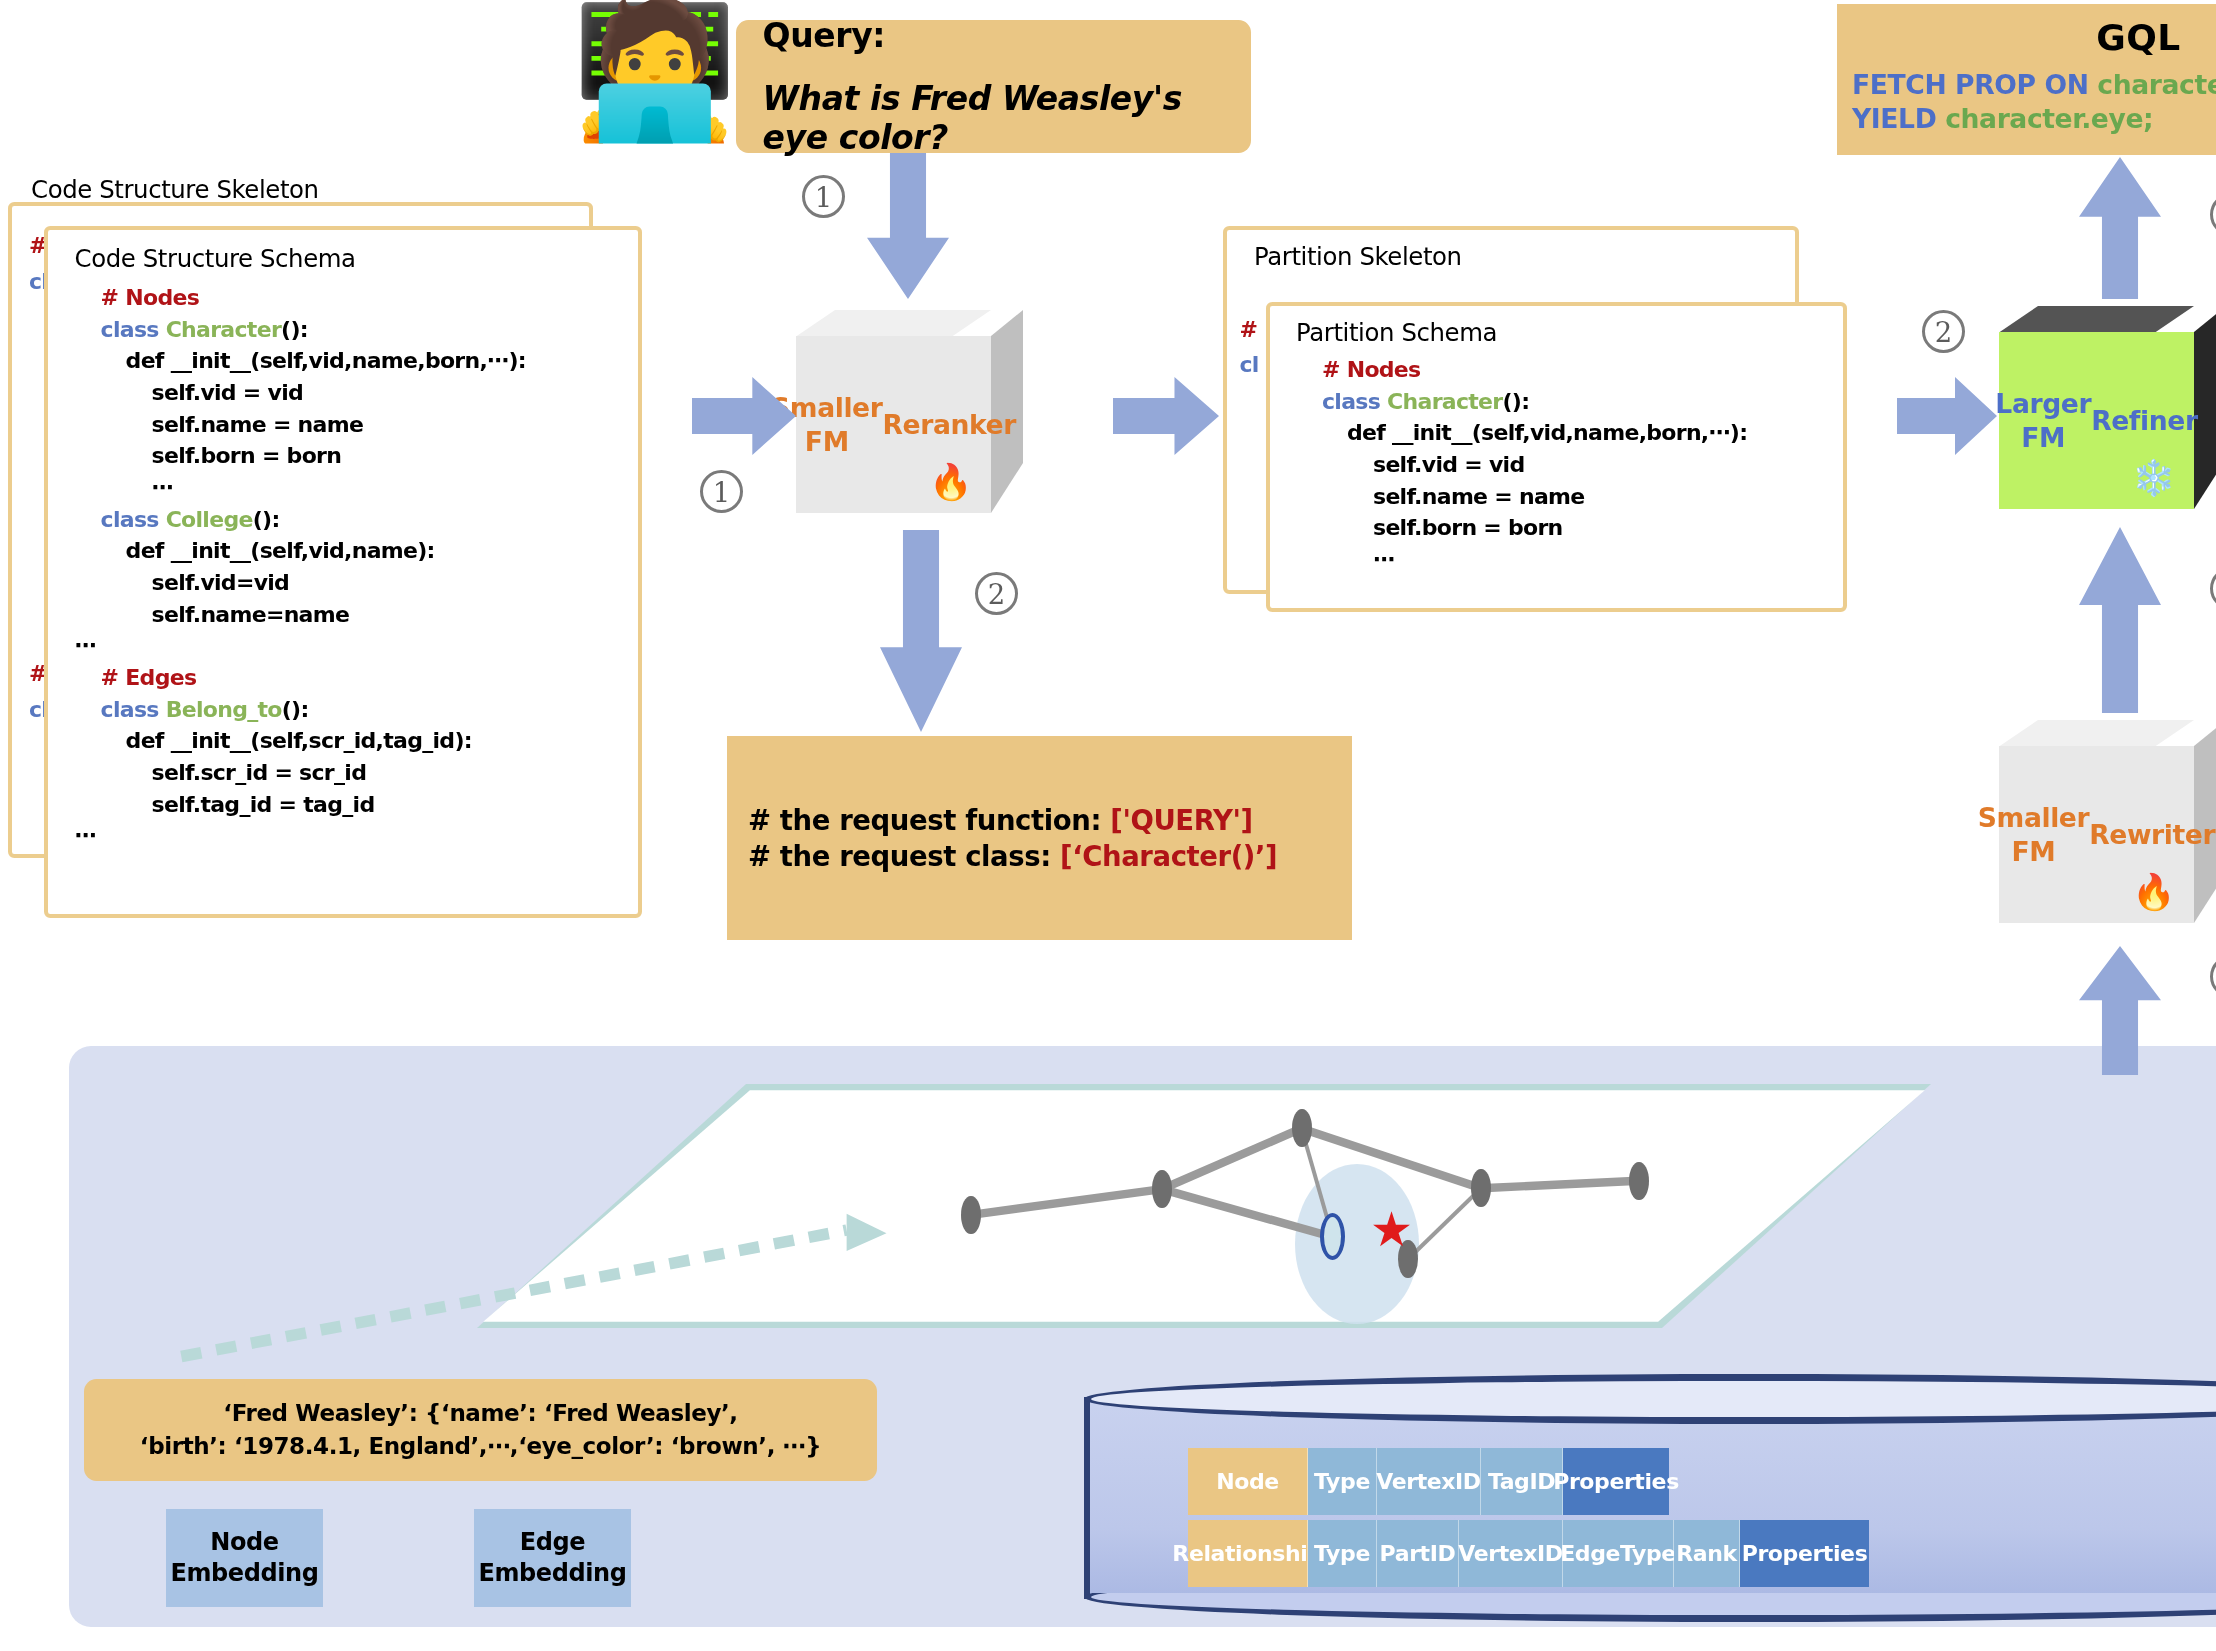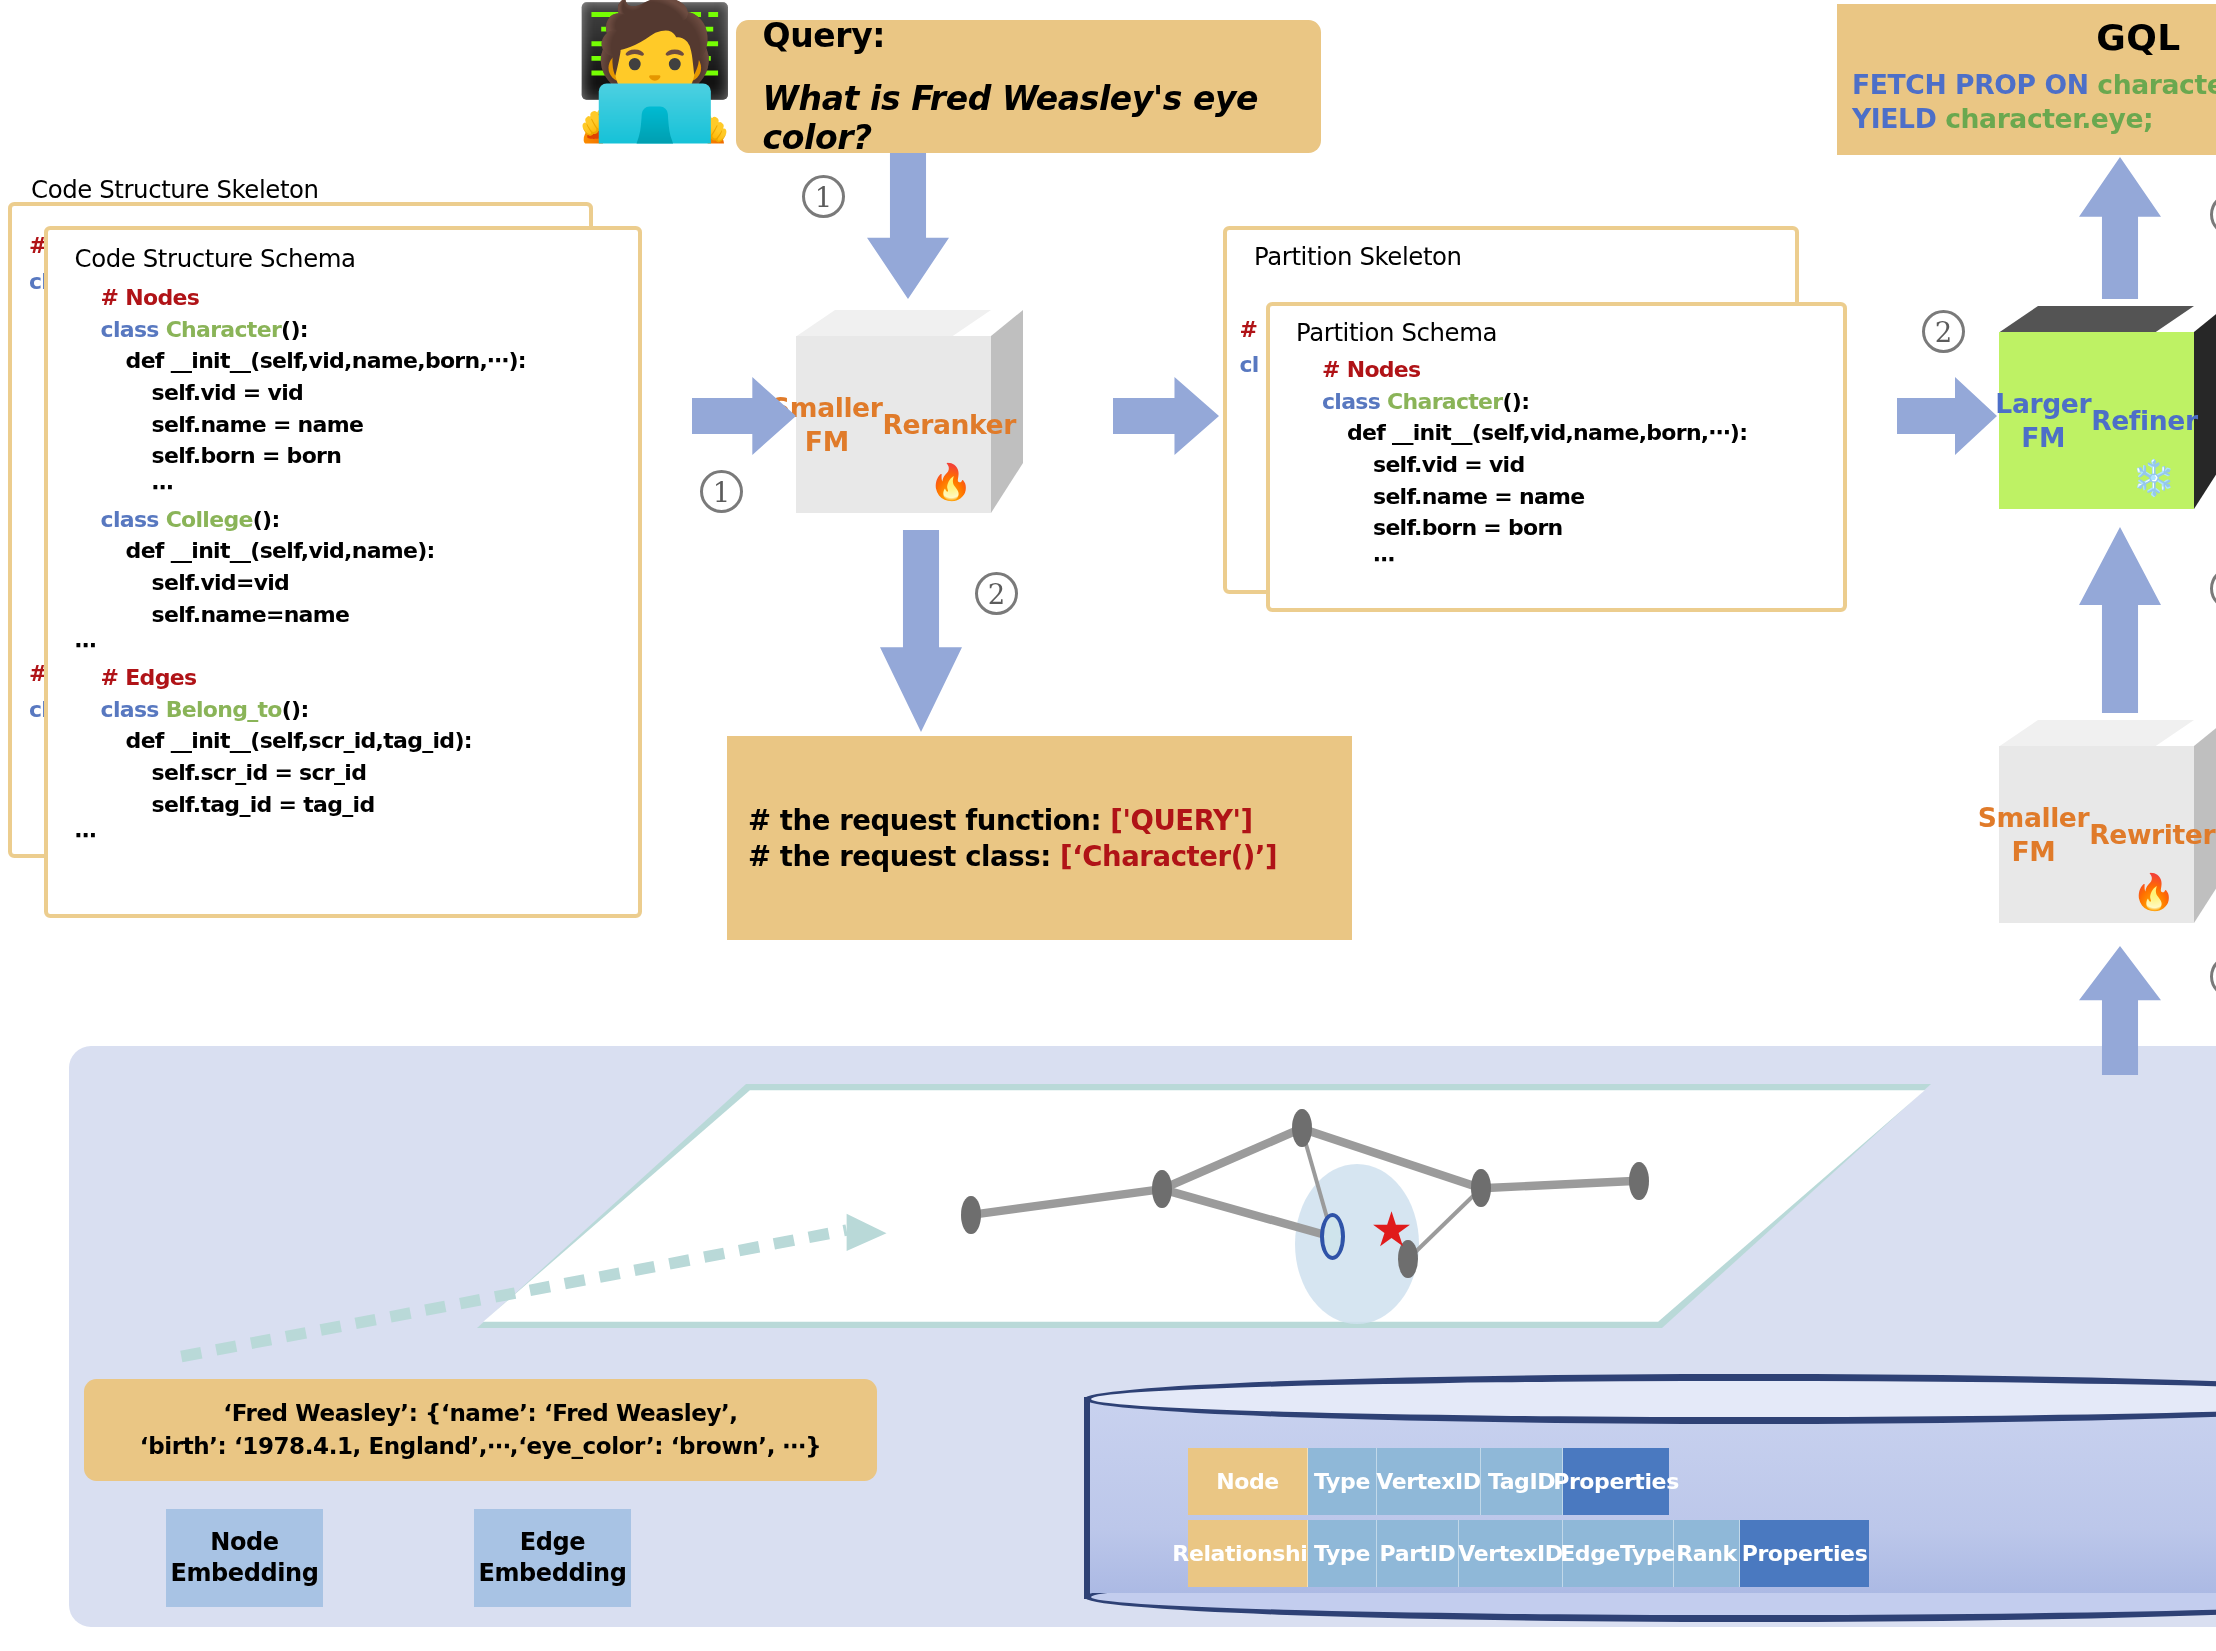--- a/index.html
+++ b/index.html
@@ -165,21 +165,21 @@
 
   .dash-line{ position:absolute; }
 </style>
 </head>
 <body>
 
 <div class="bottom-panel"></div>
 
 <div class="abs" style="left:572px;top:4.4px;font-size:133px;line-height:1;">🧑‍💻</div>
 
-<div class="abs orange-box" style="left:736px;top:20px;width:585px;height:133px;padding:0 26.6px;">
+<div class="abs orange-box" style="left:736px;top:20px;width:515px;height:133px;padding:0 26.6px;">
   <div class="query-label">Query:</div>
   <div class="query-text">What is Fred Weasley's eye color?</div>
 </div>
 
 <div class="abs orange-box sharp" style="left:1837px;top:4.4px;width:603px;height:151px;padding:12.4px 15px;justify-content:flex-start;">
   <div class="gql-title">GQL</div>
   <div class="gql-line" style="margin-top:11.5px;">
     <span class="kw">FETCH PROP ON</span>
     <span class="id">character</span>
     

